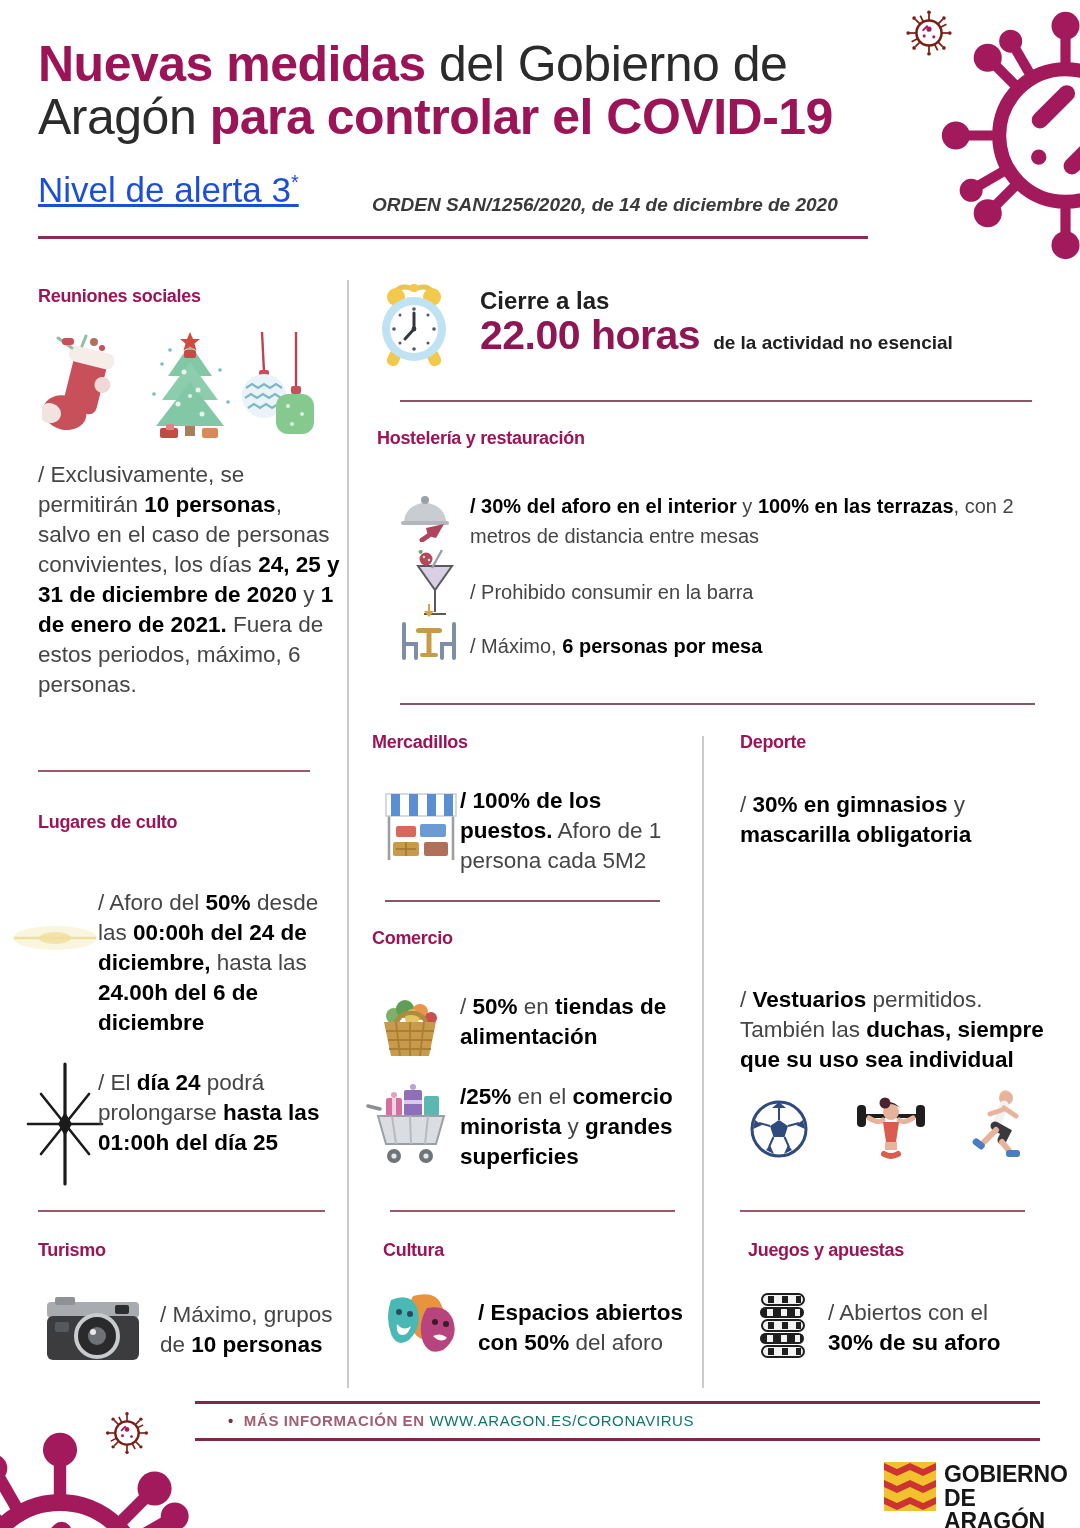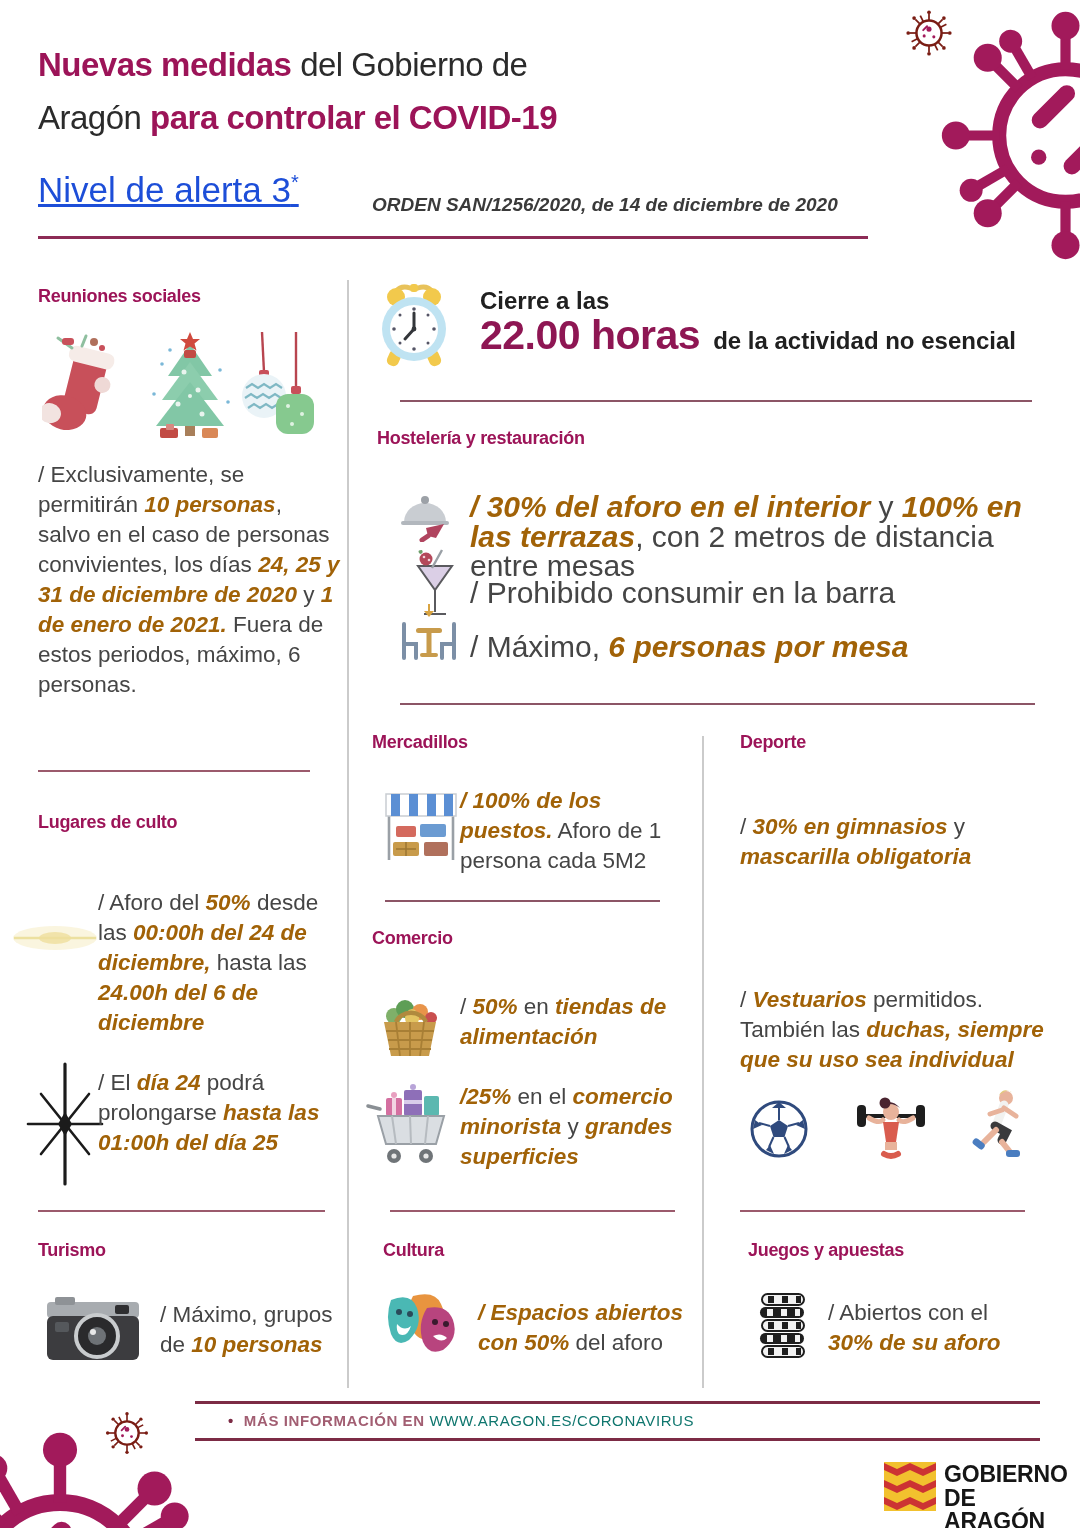--- a/index.html
+++ b/index.html
@@ -3,36 +3,36 @@
 <meta charset="utf-8">
 <style>
   html,body{margin:0;padding:0;background:#e9e9e9;}
   .page{
     position:relative;width:1080px;height:1528px;background:#ffffff;
     margin:0 auto;overflow:hidden;
     font-family:"Liberation Sans","DejaVu Sans",sans-serif;
     -webkit-font-smoothing:antialiased;
   }
   .abs{position:absolute;}
-  .h1{font-size:33px;line-height:53px;font-weight:400;color:#2b2b2b;letter-spacing:-.5px;}
+  .h1{font-size:50px;line-height:53px;font-weight:400;color:#2b2b2b;letter-spacing:-.5px;}
   .h1 b{color:#9C1458;font-weight:800;}
   .nivel{font-size:35px;font-weight:400;color:#1d4ed8;letter-spacing:0px;text-decoration:underline;}
   .nivel sup{font-size:20px;}
   .orden{font-size:19px;font-style:italic;font-weight:600;color:#3A3A3A;letter-spacing:0px;}
   .h2{font-size:18px;font-weight:800;color:#9C1458;letter-spacing:-.3px;margin:0;}
   .body{font-size:22.5px;line-height:30px;color:#454545;font-weight:400;margin:0;}
-  .body b{color:#a16207;font-weight:800;font-style:italic;}
-  .body.mid{font-size:30px;line-height:29.5px;}
+  .body b{color:#000000;font-weight:800;}
+  .body.mid{font-size:20px;line-height:29.5px;}
   .rule-h{background:#9B5A6C;height:1.5px;}
   .rule-h.dark{background:#7C2B45;height:2.5px;}
   .rule-v{background:#CBCBCB;width:1.5px;}
   .cierre-l1{font-size:24px;font-weight:800;color:#202020;}
   .cierre-row{display:flex;align-items:baseline;}
   .cierre-time{font-size:41px;font-weight:800;color:#8E1653;letter-spacing:-.5px;}
-  .cierre-suffix{font-size:24px;font-weight:800;color:#202020;margin-left:13px;}
+  .cierre-suffix{font-size:19px;font-weight:800;color:#202020;margin-left:13px;}
   .footer-info{font-size:15px;letter-spacing:.6px;color:#A25E72;font-weight:700;}
   .footer-info .url{color:#0f766e;font-weight:400;}
   .footer-info .dot{margin-right:10px;color:#7C2B45;}
   .logo-text{font-size:23px;line-height:23.5px;font-weight:800;color:#161616;letter-spacing:-.2px;}
   svg{display:block;}
 </style>
 </head>
 <body>
 
 <div class="page">
@@ -446,21 +446,21 @@
       <path d="M44 18 Q64 14 70 30 Q76 48 60 60 Q46 66 40 52 Q34 34 44 18" fill="#B8447E"></path>
       <circle cx="52" cy="32" r="3" fill="#3A1A2E"></circle>
         <circle cx="63" cy="34" r="3" fill="#3A1A2E"></circle>
       <path d="M50 46 Q58 42 64 48 Q58 54 50 46" fill="#FFFFFF"></path>
     </svg>
   </div>
   <p class="abs body" style="left:478px;top:1298px;width:210px"><b>/ Espacios abiertos con 50%</b> del aforo</p>
 
   <h2 class="abs h2" style="left:740px;top:732px">Deporte</h2>
 
-  <p class="abs body" style="left:740px;top:812px;width:298px">/ <b>30% en gimnasios</b> y <b>mascarilla obligatoria</b></p>
+  <p class="abs body" style="left:740px;top:790px;width:298px">/ <b>30% en gimnasios</b> y <b>mascarilla obligatoria</b></p>
   <p class="abs body" style="left:740px;top:985px;width:305px">/ <b>Vestuarios</b> permitidos. También las <b>duchas, siempre que su uso sea individual</b></p>
 
   <div class="abs" style="left:748px;top:1098px;width:62px;height:62px">
     <svg width="62" height="62" viewBox="0 0 62 62">
       <circle cx="31" cy="31" r="27" fill="#FFFFFF" stroke="#2F4A7D" stroke-width="3"></circle>
       <polygon points="31,22 40,28 36.5,39 25.5,39 22,28" fill="#2F4A7D"></polygon>
       <polygon points="31,4 38,10 24,10" fill="#2F4A7D"></polygon>
       <polygon points="55,22 57,31 48,27" fill="#2F4A7D"></polygon>
       <polygon points="7,22 5,31 14,27" fill="#2F4A7D"></polygon>
       <polygon points="44,52 36,56 40,47" fill="#2F4A7D"></polygon>

